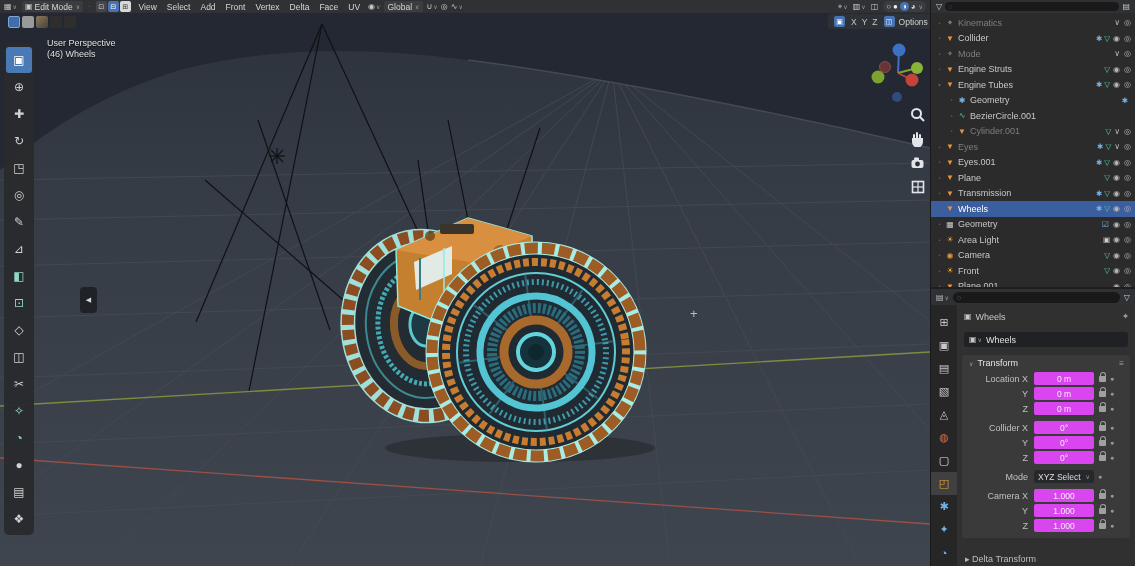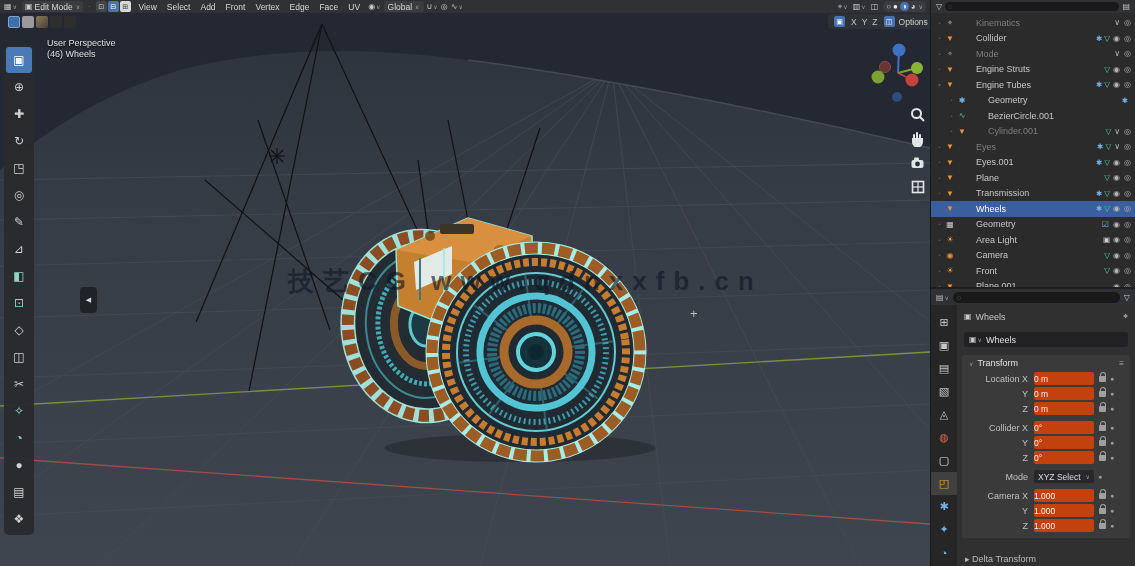--- a/index.html
+++ b/index.html
@@ -55,21 +55,21 @@
 #ol-header{height:13px;flex:none;background:#2f3135;display:flex;align-items:center;gap:3px;padding:0 5px}
 #ol-search{flex:1;height:9px;background:#191919;border-radius:5px;display:flex;align-items:center;padding:0 3px;font-size:7px;color:#777}
 #ol-body{flex:1;overflow:hidden;padding-top:2px}
 .ol-row{height:15.5px;display:flex;align-items:center;padding-right:4px}
 .ol-row.selected{background:#3b5f9e;color:#fff}
 .ol-dot{width:9px;text-align:center;color:#5a5a5a;font-size:6px;flex:none}
 .oli{width:12px;text-align:center;font-size:8px;flex:none}
 .oli.mesh{color:#e8923c}.oli.modifier{color:#74b2e8}.oli.curve{color:#4ecba8}
 .oli.collection{color:#d0d0d0}.oli.light{color:#e8a33d}.oli.camera{color:#e8923c}
 .oli.armature{color:#cdb089}.oli.empty{color:#9a9a9a}
-.ol-name{flex:1;margin-left:20px;white-space:nowrap;overflow:hidden}
+.ol-name{flex:1;margin-left:2px;white-space:nowrap;overflow:hidden}
 .ol-row.hidden-obj .ol-name{color:#7f7f7f}
 .ol-extras{display:flex;gap:2px;margin-right:3px}
 .ol-extras span{font-size:7.5px}
 .ex-mod{color:#74b2e8}.ex-mesh{color:#4ecba8}.ex-light{color:#cfcfcf}
 .ol-toggles{display:flex;gap:4px;color:#b5b5b5;font-size:8px;flex:none}
 .tg-check{color:#7ab0e8}
 
 #props{position:absolute;left:930px;top:287px;width:205px;height:279px;z-index:7;background:#303030;border-left:1px solid #191919;border-top:2px solid #1e1e1e;font-size:9px;color:#c5c5c5}
 #props-header{height:16px;background:#2f3135;display:flex;align-items:center;gap:4px;padding:0 5px}
 #props-search{flex:1;height:11px;background:#191919;border-radius:6px;display:flex;align-items:center;padding:0 4px;font-size:7.5px;color:#888}
@@ -79,21 +79,21 @@
 #props-content{position:absolute;left:26px;top:16px;right:0;bottom:0;overflow:hidden}
 .crumb{height:15px;display:flex;align-items:center;gap:4px;padding:0 7px;margin-top:4px}
 .crumb .pin{margin-left:auto;color:#c9c9c9;font-size:9px}
 .nameblock{margin:8px 7px 0;height:15px;background:#1f2124;border-radius:3px;display:flex;align-items:center;gap:4px;padding:0 5px;color:#e0e0e0}
 .tf{margin:8px 5px 16px;background:#3a3a3a;border-radius:3px;padding-bottom:5px}
 .tf-head{height:16px;display:flex;align-items:center;gap:4px;padding:0 6px;color:#e2e2e2}
 .tf-head .burger{margin-left:auto;color:#a8a8a8;font-size:8px}
 .trow{height:15px;display:flex;align-items:center;padding-right:5px}
 .trow.gap{margin-top:4px}
 .tlabel{width:66px;text-align:right;margin-right:6px;color:#c0c0c0;flex:none}
-.tfield{width:60px;height:12.5px;background:#c2410c;border-radius:2px;display:flex;align-items:center;justify-content:flex-start;color:#f2f2f2;font-size:8.5px;flex:none}
+.tfield{width:60px;height:12.5px;background:#d946ef;border-radius:2px;display:flex;align-items:center;justify-content:center;color:#f2f2f2;font-size:8.5px;flex:none}
 .tfield.dropdown{background:#26282b;justify-content:space-between;padding:0 4px;color:#dedede}
 .tlock{margin-left:5px;width:7px;height:6px;background:#a0a0a0;border-radius:1px;position:relative;flex:none}
 .tlock::before{content:"";position:absolute;top:-4px;left:1px;width:4px;height:4px;border:1px solid #a0a0a0;border-bottom:none;border-radius:3px 3px 0 0}
 .tdot{margin-left:4px;color:#999;font-size:7px;flex:none}
 .delta{margin:7px 0 0 8px;color:#bdbdbd;white-space:nowrap}
 </style>
 </head>
 <body>
 
 <div id="app">
@@ -216,21 +216,21 @@
       <span class="selmode">⊡</span>
       <span class="selmode active">⊟</span>
       <span class="selmode face">⊞</span>
     </span>
     <span id="vp-menus">
         <span>View</span>
         <span>Select</span>
         <span>Add</span>
         <span>Front</span>
         <span>Vertex</span>
-        <span>Edge</span>
+        <span>Delta</span>
         <span>Face</span>
         <span>UV</span>
       </span>
     <span class="hgroup">
       <span class="hicon">
           <span>◉</span>
           <span class="caret">∨</span>
         </span>
       <span class="hdrop">
         <span>Global</span>
@@ -305,21 +305,20 @@
       <div class="tool tint">◔</div>
       <div class="tool">●</div>
       <div class="tool">▤</div>
       <div class="tool">❖</div>
     </div>
 
   <div id="view-label">
     <div>User Perspective</div>
     <div>(46) Wheels</div>
   </div>
-  <div id="watermark">技艺CG  www.qdnxxfb.cn</div>
   <div id="crosshair">+</div>
   <div id="collapse-arrow">◀</div>
 
   <svg id="gizmo" width="72" height="70" viewBox="0 0 72 70">
     <line x1="40" y1="33" x2="41" y2="10" stroke="#3e71c4" stroke-width="2"></line>
     <line x1="40" y1="33" x2="59" y2="28" stroke="#7ca32f" stroke-width="2"></line>
     <line x1="40" y1="33" x2="54" y2="40" stroke="#c4443c" stroke-width="1.5"></line>
     <circle cx="41" cy="10" r="6.5" fill="#3e71c4"></circle>
     <circle cx="27" cy="27" r="5.5" fill="#693434" stroke="#8a4a4a"></circle>
     <circle cx="20" cy="37" r="6.5" fill="#7ca32f"></circle>

